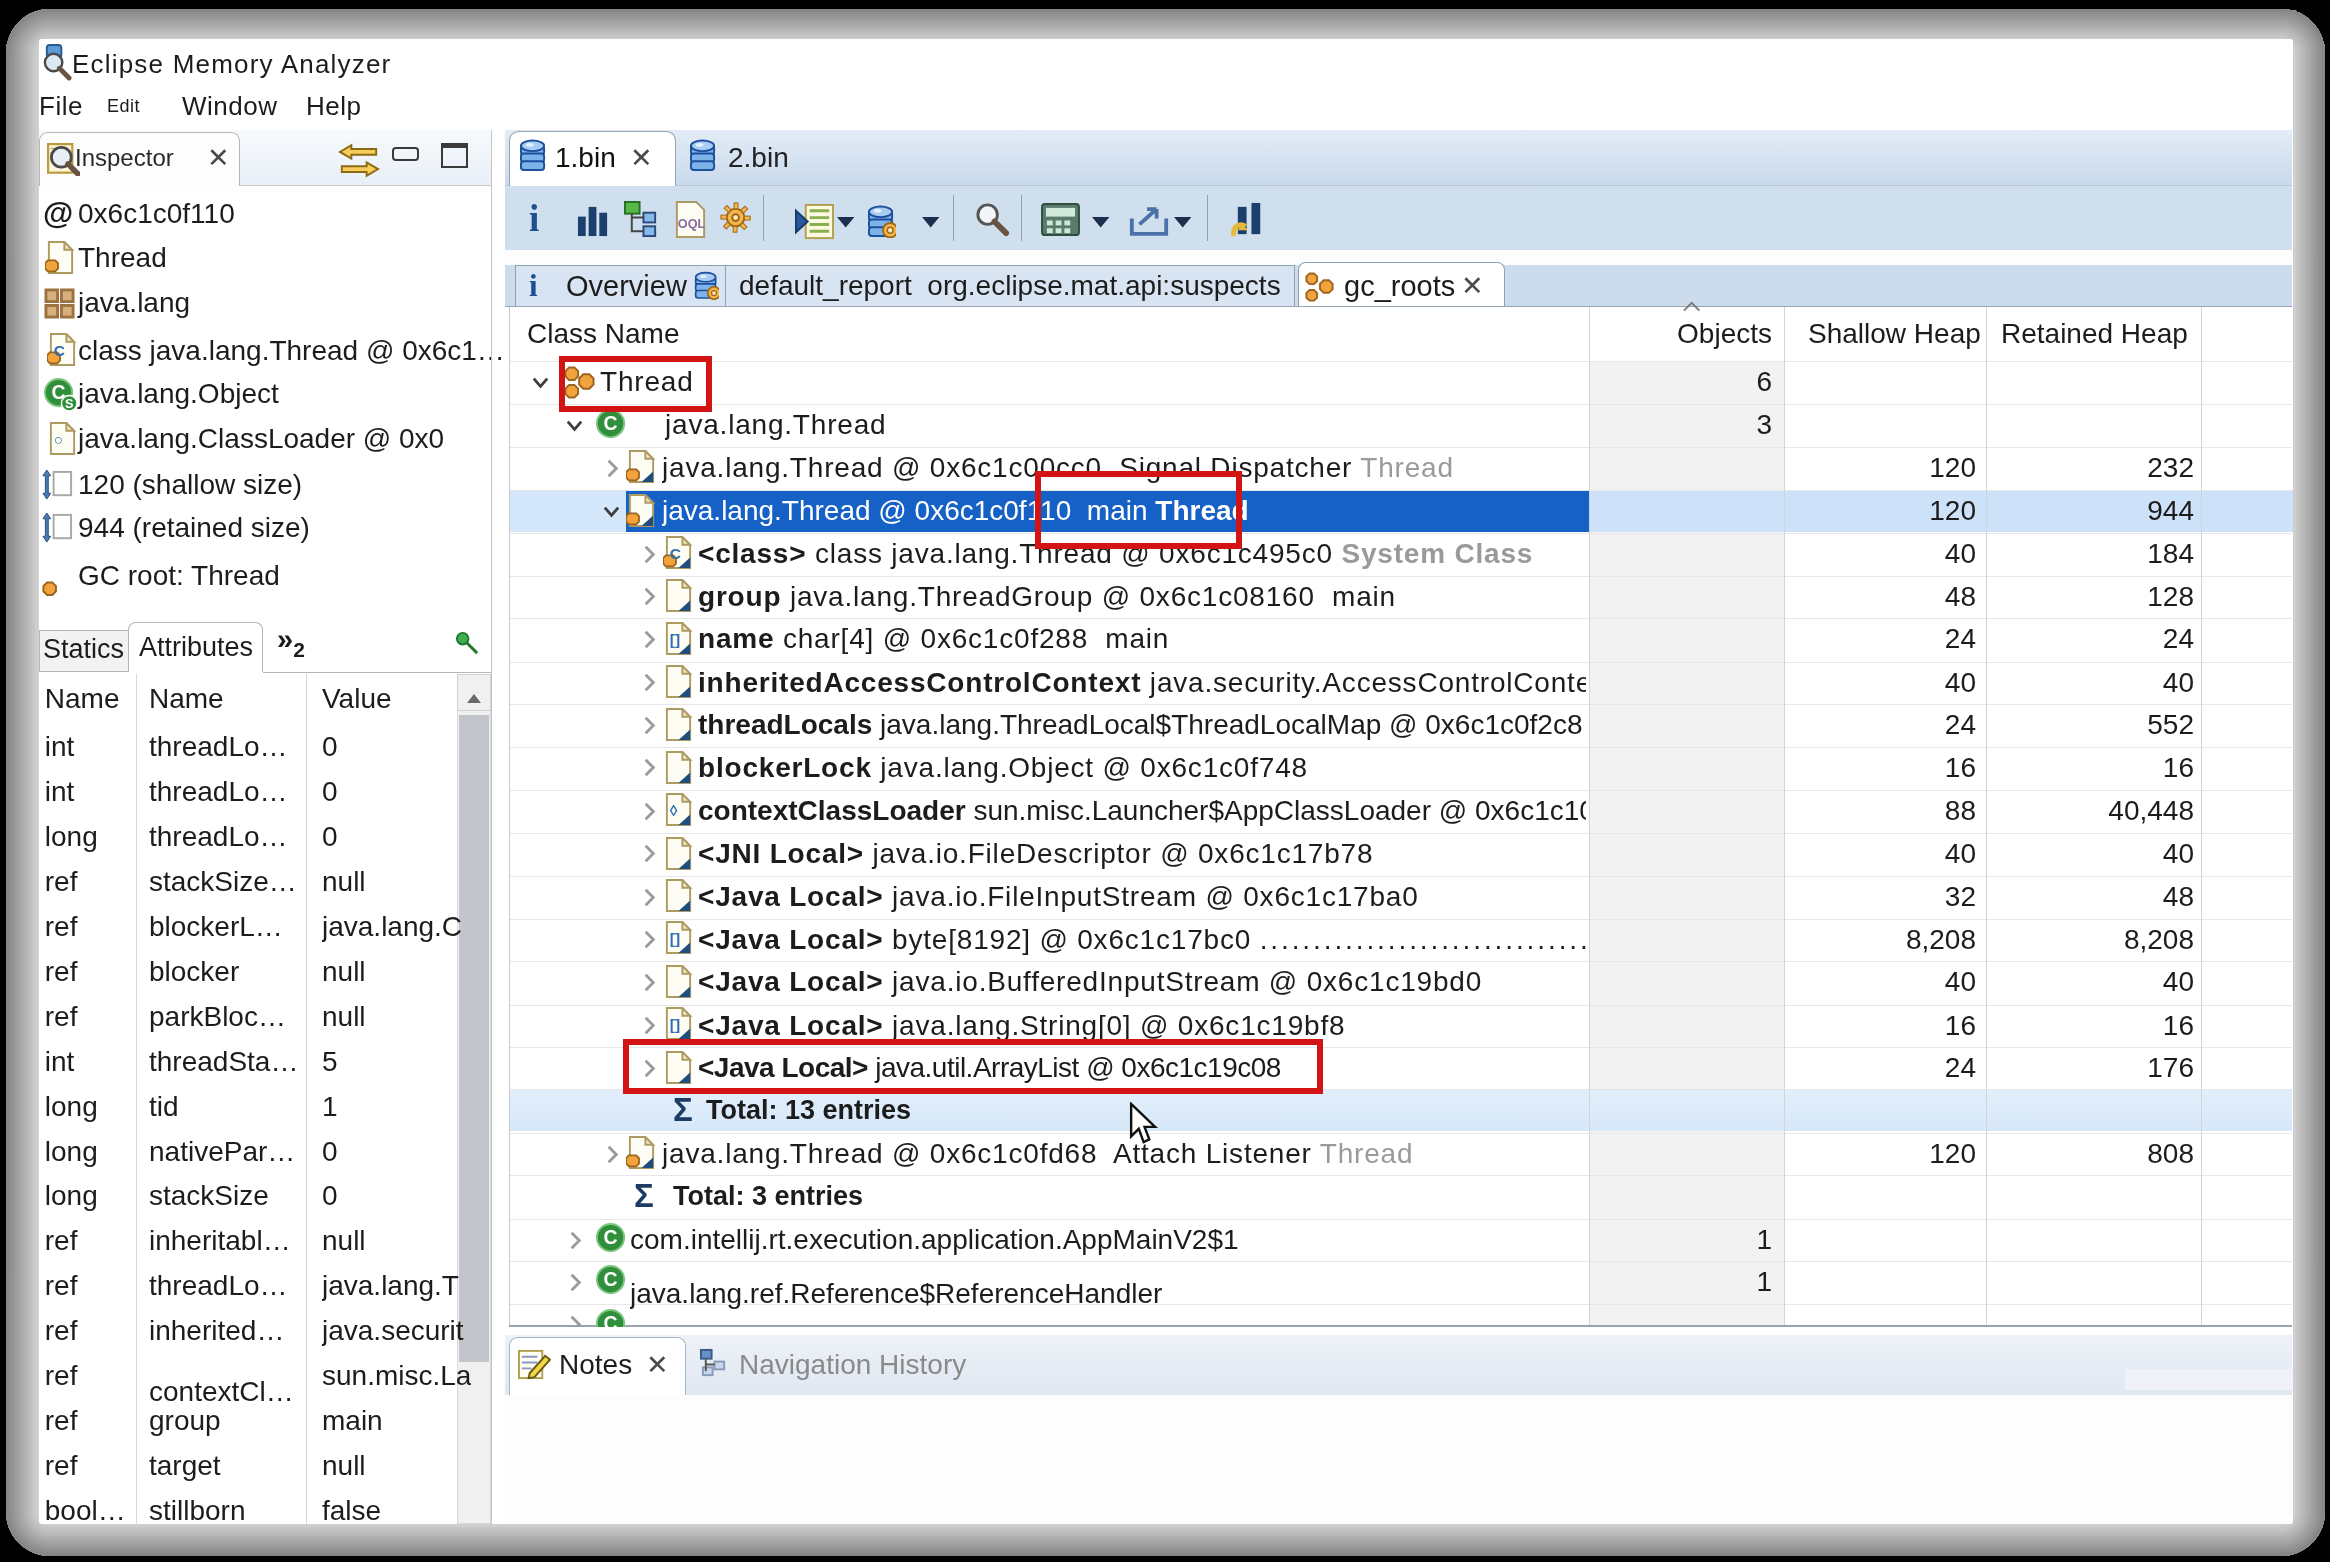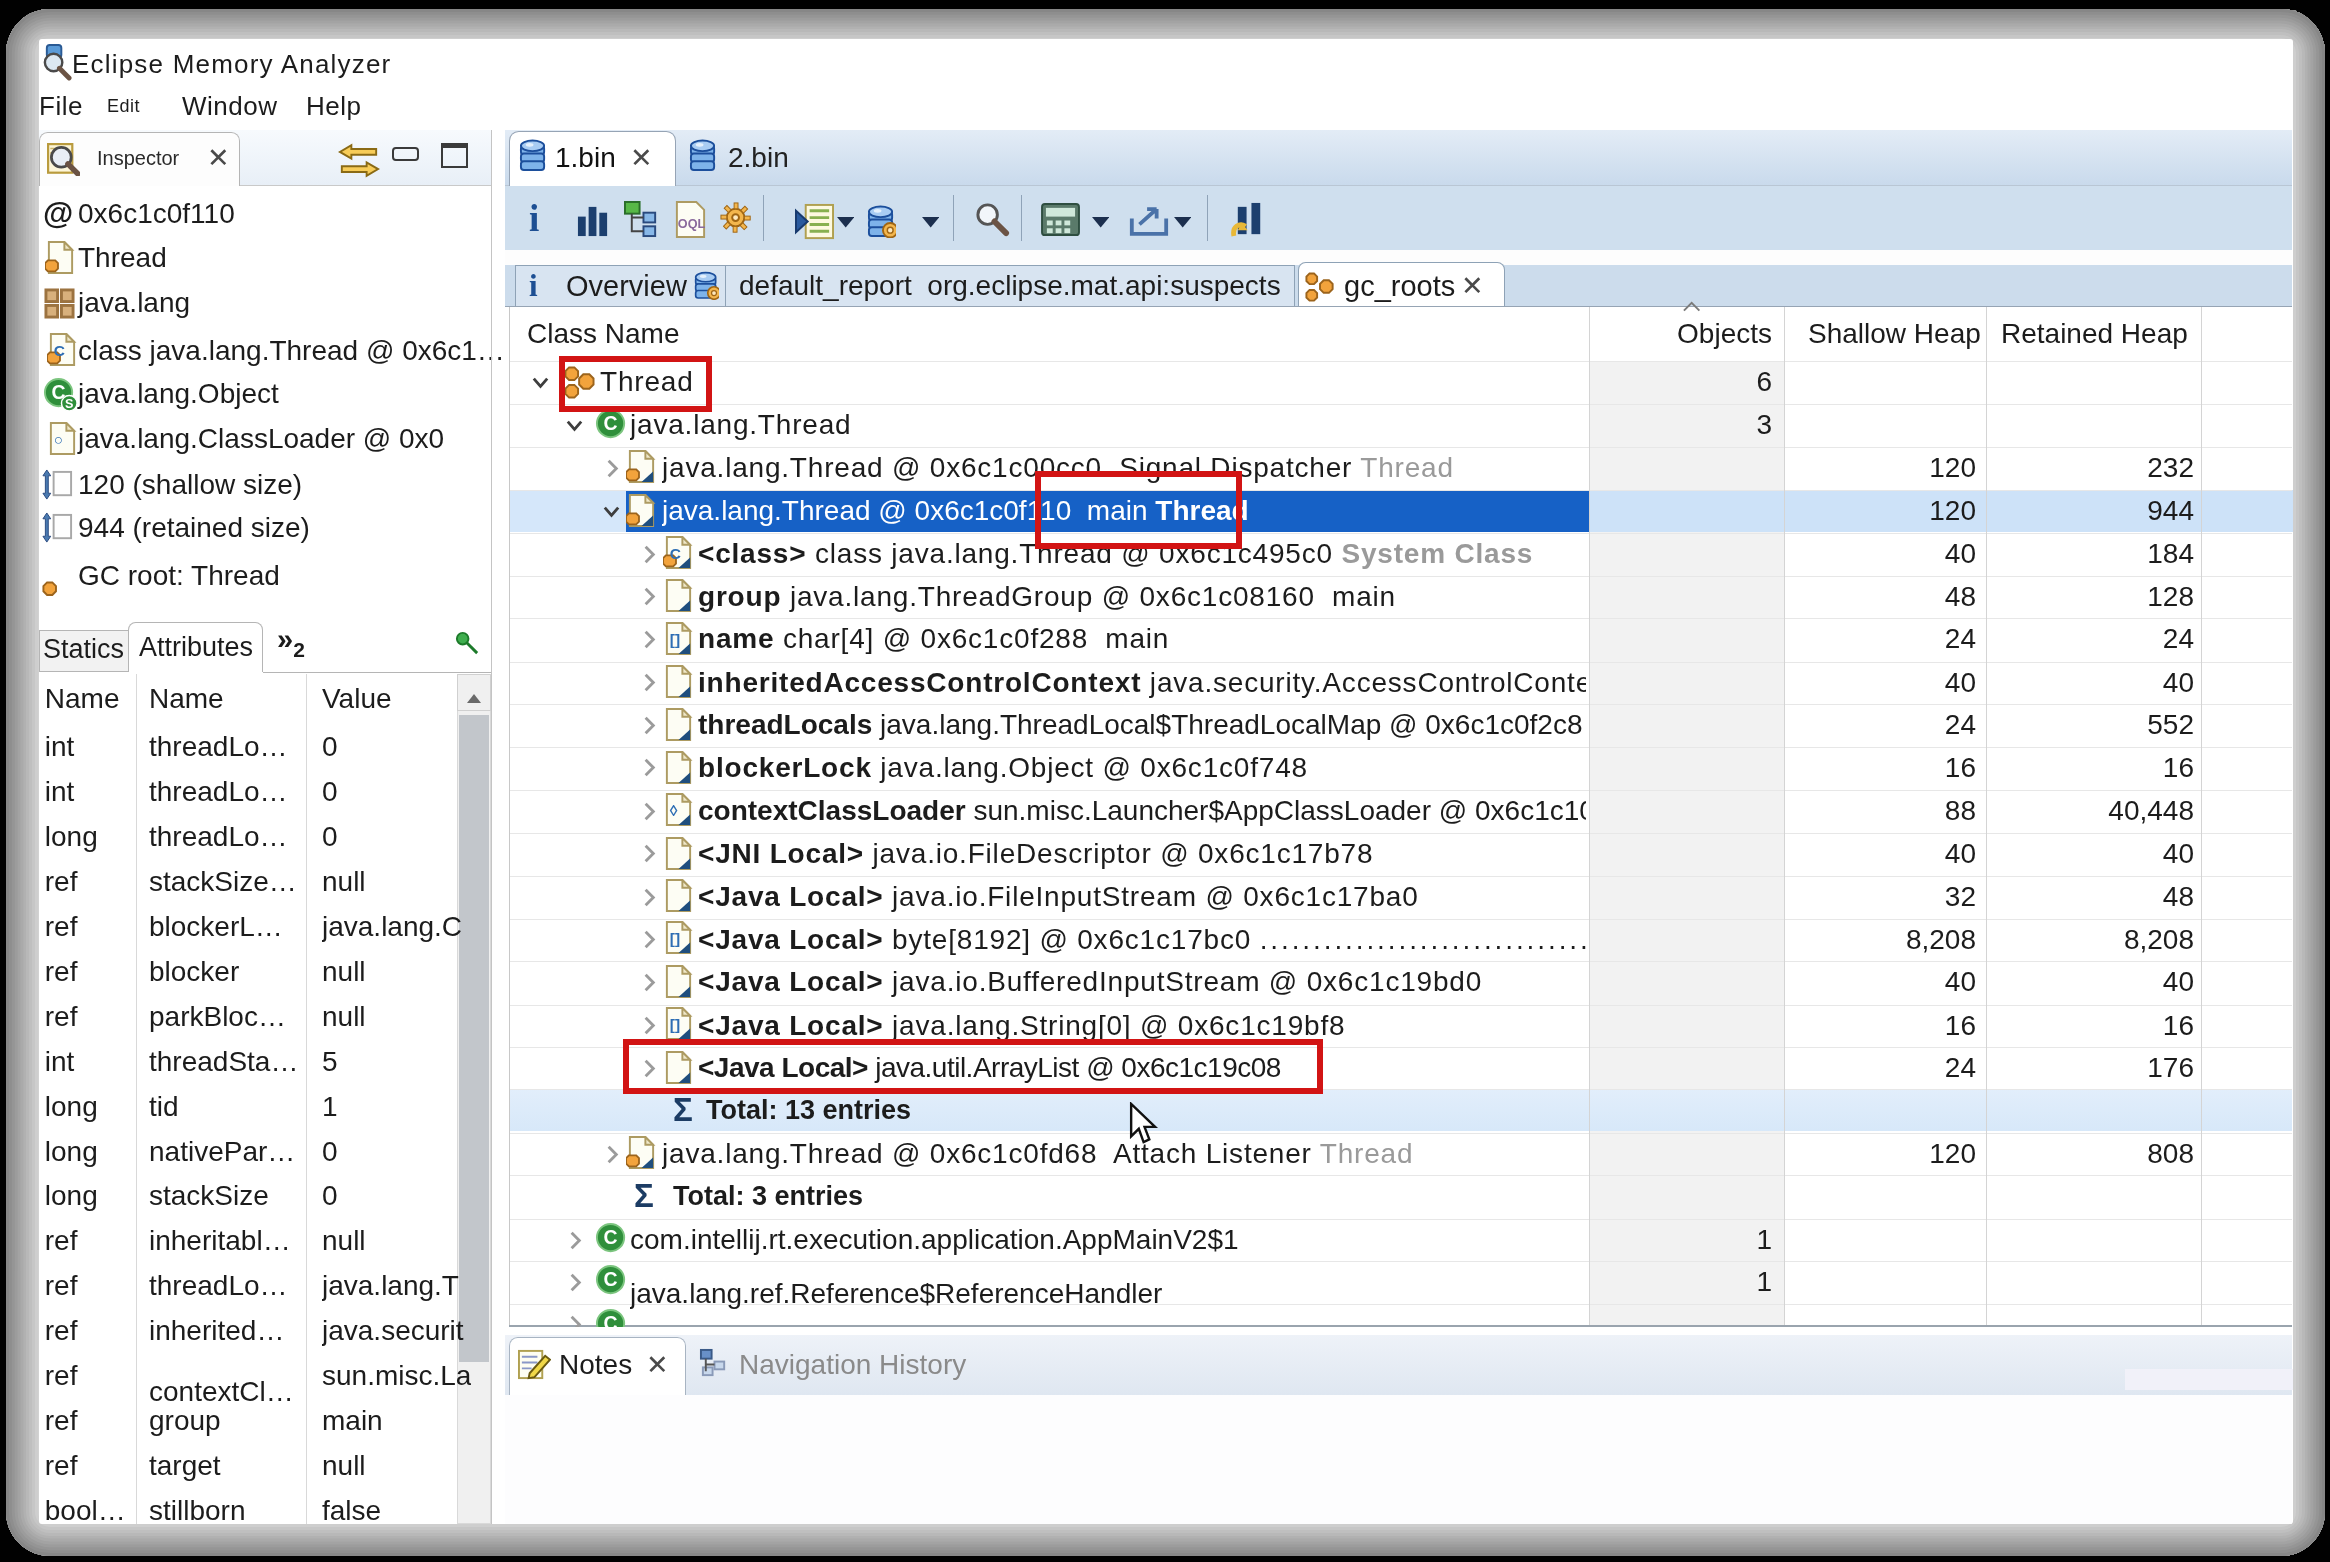--- a/index.html
+++ b/index.html
@@ -27,21 +27,21 @@
 <div class="t" style="left:143px;top:48px;font-size:26px;line-height:39px;height:39px;letter-spacing:0.5px;">Window</div>
 <div class="t" style="left:267px;top:48px;font-size:26px;line-height:39px;height:39px;letter-spacing:0.5px;">Help</div>
 <div class="abs" style="left:0px;top:91px;width:452px;height:56px;background:linear-gradient(#f7fafd,#e8eff7);border-bottom:1px solid #c9c9c9;"></div>
 <div class="abs" style="left:0px;top:93px;width:201px;height:54px;background:#fdfdfd;border:1px solid #b5b5b5;border-bottom:none;border-radius:8.7px 8.7px 0 0;"></div>
 <svg style="position:absolute;left:7.7px;top:104px" width="33" height="33" viewBox="0 0 30 30">
       <rect x="1" y="1" width="22" height="26" fill="#fdf6d8" stroke="#b99b3e" stroke-width="2"></rect>
       <path d="M3 5 h14 M3 9 h14 M3 13 h10" stroke="#c9b46a" stroke-width="1.5"></path>
       <circle cx="13" cy="13" r="9" fill="#e8eef5" stroke="#4a4a4a" stroke-width="2.5"></circle>
       <line x1="19" y1="19" x2="28" y2="28" stroke="#6b5344" stroke-width="5" stroke-linecap="round"></line>
     </svg>
-<div class="t" style="left:58px;top:98px;font-size:20px;color:#2a2a2a;">Inspector</div>
+<div class="t" style="left:36px;top:98px;font-size:24px;color:#2a2a2a;">Inspector</div>
 <div class="t" style="left:168px;top:98px;font-size:27px;color:#4a4a4a;">✕</div>
 <svg style="position:absolute;left:299px;top:104px" width="42" height="35" viewBox="0 0 44 36">
       <path d="M14 2 L14 6 L40 6 L40 12 L14 12 L14 16 L2 9 Z" fill="#f7cc58" stroke="#8a6a14" stroke-width="2"></path>
       <path d="M30 20 L30 24 L4 24 L4 30 L30 30 L30 34 L42 27 Z" fill="#f7cc58" stroke="#8a6a14" stroke-width="2"></path>
     </svg>
 <div class="abs" style="left:353px;top:108px;width:27px;height:13.5px;border:2.9px solid #3a3a3a;border-radius:3.9px;"></div>
 <div class="abs" style="left:402px;top:104px;width:27px;height:25px;border:2.9px solid #3a3a3a;border-top-width:5.8px;"></div>
 <div class="t b" style="left:3.9px;top:154px;font-size:31px;">@</div>
 <div class="t" style="left:39px;top:154px;">0x6c1c0f110</div>
 <svg style="position:absolute;left:5.8px;top:202px" width="31" height="35" viewBox="0 0 32 36">
@@ -320,21 +320,21 @@
     </svg>
 <div class="t ls" style="left:561px;top:322px;width:987px;overflow:hidden;">Thread</div>
 <div class="num" style="left:1593px;width:140px;top:322px;">6</div>
 <svg style="position:absolute;left:524px;top:375px" width="23" height="23" viewBox="0 0 24 24">
       <polyline points="5,8 12,16 19,8" fill="none" stroke="#3e3e3e" stroke-width="3"></polyline>
     </svg>
 <svg style="position:absolute;left:556px;top:369px" width="35" height="35" viewBox="0 0 36 36">
       <circle cx="16" cy="16" r="14" fill="#2f8f3b" stroke="#7cc57f" stroke-width="2"></circle>
       <text x="16" y="23" font-family="Liberation Sans" font-size="20" font-weight="bold" fill="#fff" text-anchor="middle">C</text>
     </svg>
-<div class="t ls" style="left:591px;top:365px;width:957px;overflow:hidden;">java.lang.Thread</div>
+<div class="t ls" style="left:626px;top:365px;width:957px;overflow:hidden;">java.lang.Thread</div>
 <div class="num" style="left:1593px;width:140px;top:365px;">3</div>
 <svg style="position:absolute;left:561px;top:418px" width="23" height="23" viewBox="0 0 24 24">
       <polyline points="9,4 17,12 9,20" fill="none" stroke="#9b9b9b" stroke-width="3"></polyline>
     </svg>
 <svg style="position:absolute;left:587px;top:411px" width="31" height="35" viewBox="0 0 32 36">
       <path d="M4 1 L20 1 L28 9 L28 33 L4 33 Z" fill="#fdfdf4" stroke="#ad9b62" stroke-width="2"></path>
       <path d="M20 1 L20 9 L28 9 Z" fill="#efe7c8" stroke="#ad9b62" stroke-width="2"></path>
       <path d="M28 33 L16 33 L28 22 Z" fill="#1f4e7e"></path>
       <path d="M1 22 L9 22 L12 25 L12 31 L9 34 L1 34 L-2 31 L-2 25 Z" transform="translate(2,-1) scale(0.95)" fill="#f2a33c" stroke="#9c641c" stroke-width="2"></path>
     </svg>

